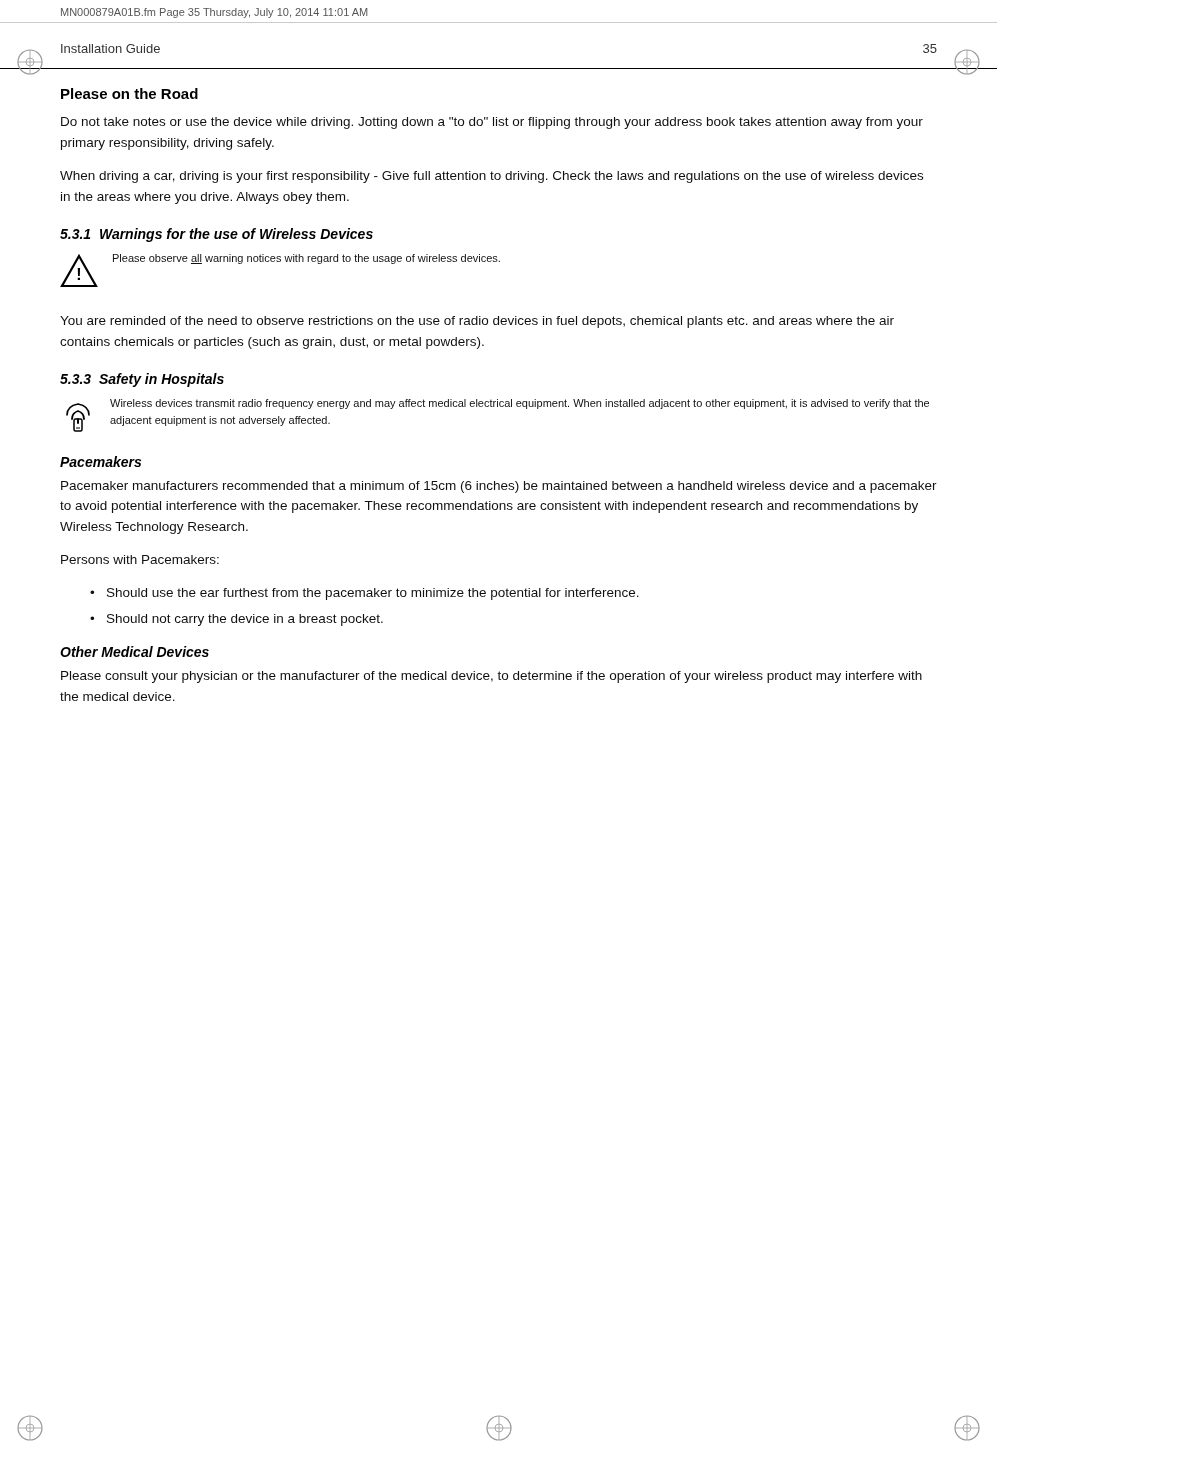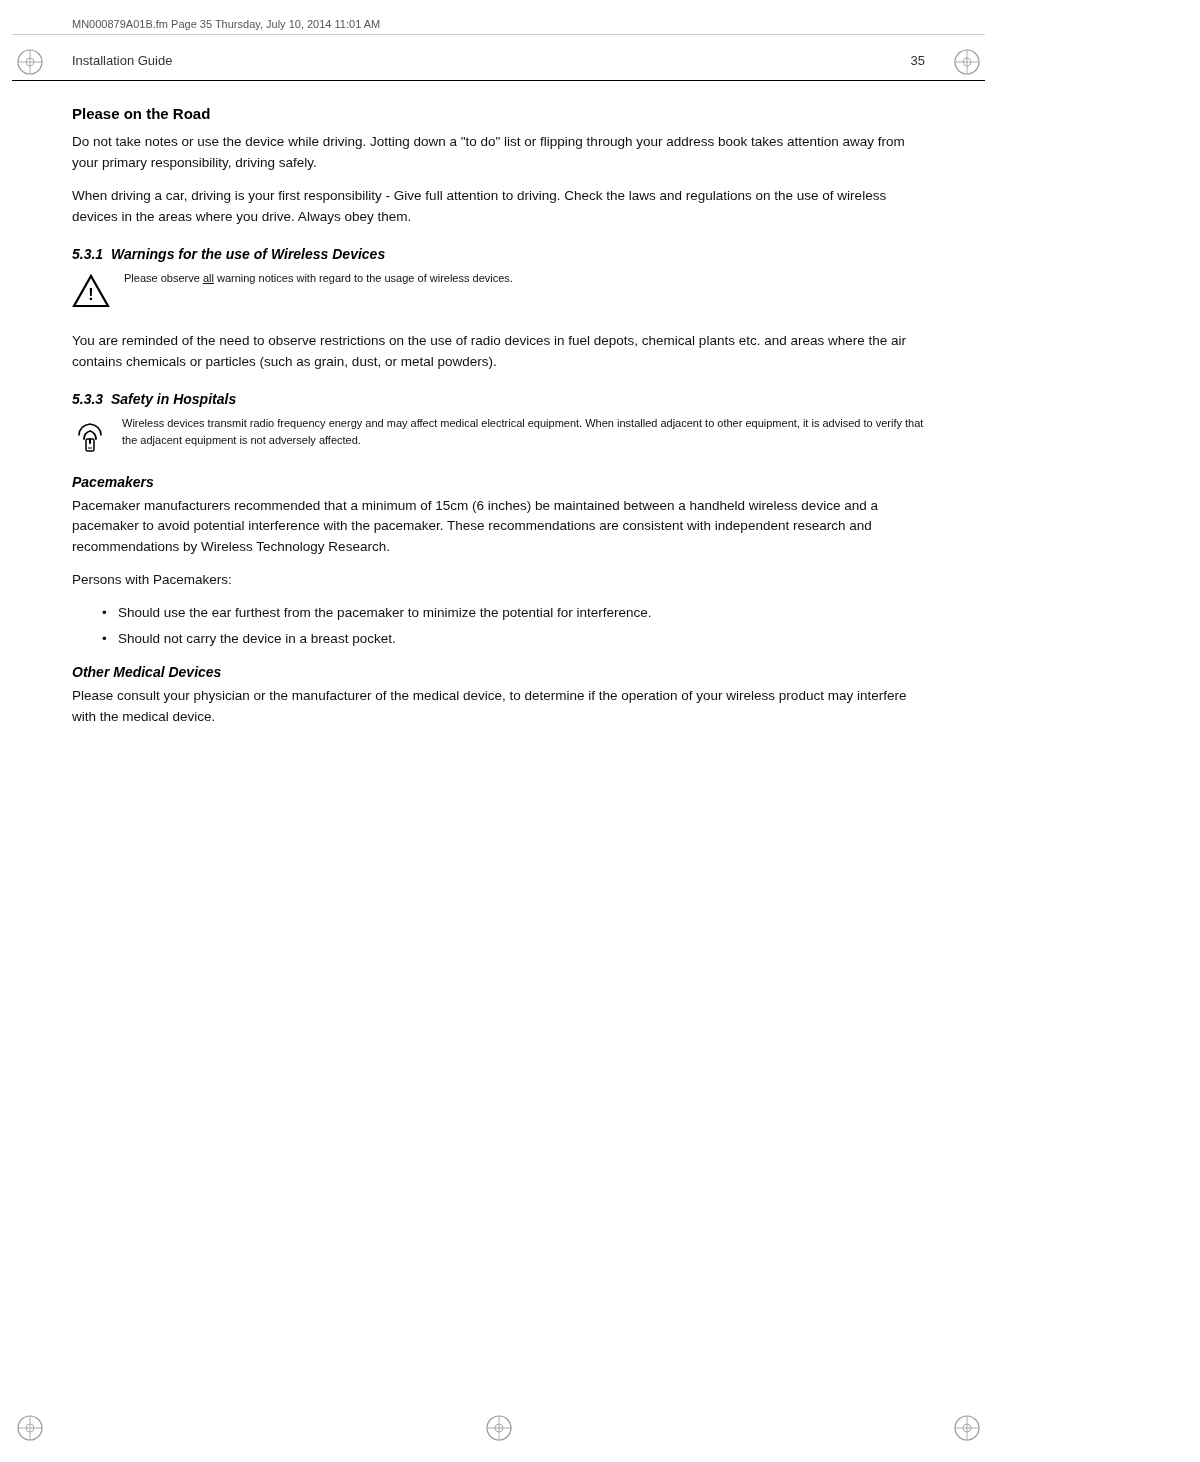--- a/index.html
+++ b/index.html
@@ -12,21 +12,21 @@
       width: 1200px;
       min-height: 1462px;
       position: relative;
     }
 
     .page-wrapper {
       width: 997px;
       min-height: 1462px;
       background: #fff;
       position: relative;
-      padding: 12px;
+      padding: 0;
       border-radius: 18px;
     }
 
     
     .top-header {
       border-bottom: 1px solid #ccc;
       padding: 6px 60px 4px 60px;
       font-size: 11px;
       color: #555;
       display: flex;
@@ -70,21 +70,21 @@
       height: 28px;
     }
 
     
     .page-header {
       display: flex;
       justify-content: space-between;
       align-items: flex-end;
       padding: 18px 60px 12px 60px;
       border-bottom: 1px solid #000;
-      margin-bottom: 24px;
+      margin-bottom: 16px;
     }
 
     .page-header-title {
       font-size: 13px;
       color: #333;
     }
 
     .page-header-number {
       font-size: 13px;
       color: #333;

